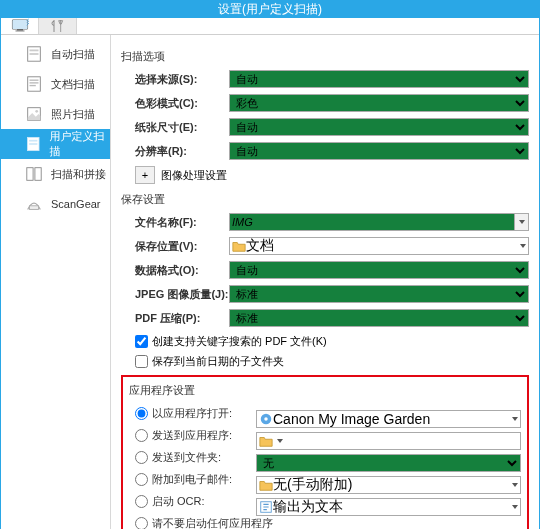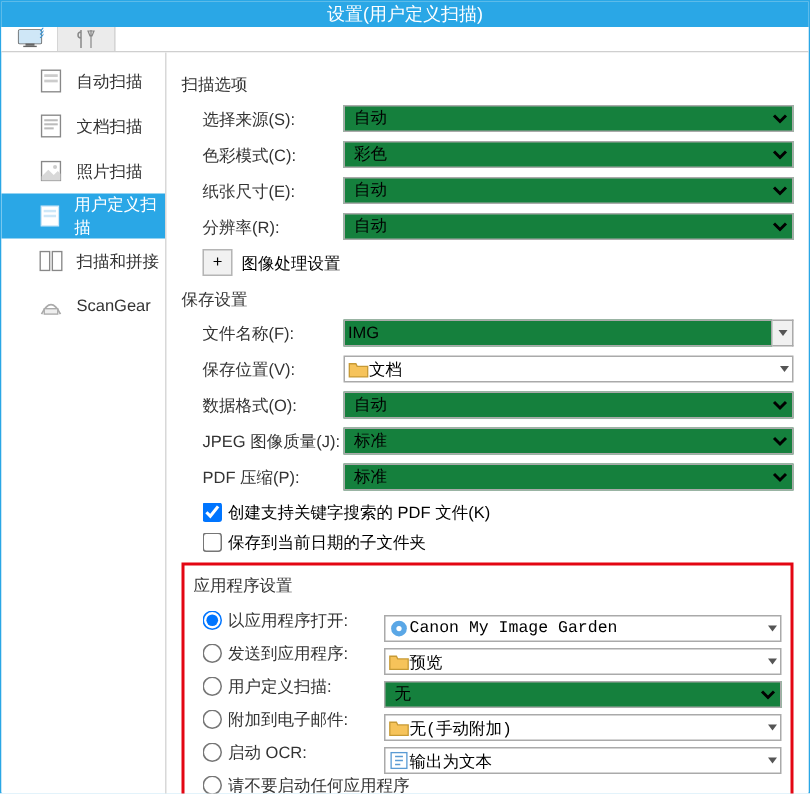--- a/index.html
+++ b/index.html
@@ -11,36 +11,36 @@
   .top-tab.inactive { background: #ebebeb; }
   .top-tab svg { width: 18px; height: 16px; }
   .body { flex: 1; display: flex; background:#fff; }
   .sidebar { width: 110px; border-right: 1px solid #d8d8d8; padding-top: 4px; }
   .side-item { display: flex; align-items: center; gap: 8px; height: 30px; padding-left: 24px; color: #333; }
   .side-item.selected { background: #2aa7e6; color: #fff; font-family: Liberation Serif, serif; }
   .side-icon { width: 18px; height: 18px; }
   .content { flex: 1; padding: 8px 10px 0 10px; overflow: hidden; position: relative; }
   .group-title { font-size: 11px; color: #333; margin-bottom: 4px; margin-top: 6px; }
   .row { display: flex; align-items: center; height: 22px; margin-bottom: 2px; }
-  .row-label { width: 108px; padding-left: 14px; color: #333; font-size: 11px;}
+  .row-label { width: 108px; padding-left: 14px; color: #333; font-size: 11px; font-weight: bold;}
   .row-field { flex: 1; }
   select, .txtinput { width: 100%; height: 18px; font-size: 11px; border: 1px solid #aaa; background: #15803d; padding: 0 2px; }
-  .txtinput { height: 18px; }
+  .txtinput { height: 18px; font-style: italic; }
   .plusbtn { width: 20px; height: 18px; border: 1px solid #b5b5b5; background: #f1f1f1; display: inline-flex; align-items: center; justify-content: center; margin-left: 14px; margin-right: 6px;}
   .chk-row { display:flex; align-items:center; padding-left:14px; height:20px; gap:4px;}
   .chk-row input[type=checkbox]{ margin:0; }
   .red-box { border: 2px solid #e30613; padding: 6px 6px 8px 6px; margin-top: 4px; }
   .radio-row { display: flex; align-items: center; height: 22px; padding-left: 6px; }
   .radio-row input[type=radio]{ margin-right:4px; }
   .radio-label { width: 104px; font-size: 11px; color: #333; }
   .radio-field { flex: 1; display:flex; align-items:center;margin-top:12px; }
   .radio-field select { flex: 1; }
   .small-icon { width:14px; height:14px; display:inline-block; }
   .sel-with-icon { display:flex; align-items:center; border:1px solid #aaa; height:18px; background:#fff; padding:0 2px; width:100%;}
-  .sel-with-icon .txt { flex:1; font-size:11px;font-family:Liberation Mono, monospace; }
+  .sel-with-icon .txt { flex:1; font-size:14px; }
   .sel-with-icon .caret { width:0;height:0;border-left:3px solid transparent;border-right:3px solid transparent;border-top:4px solid #555; margin-left:4px;}
 </style>
 </head>
 <body>
 
 <div class="window">
   <div class="titlebar">
     <span>设置(用户定义扫描)</span>
   </div>
 
@@ -199,28 +199,27 @@
           </div>
         </div>
         <div class="radio-row">
           <input type="radio" name="appopt" style="">
           <span class="radio-label">发送到应用程序:</span>
           <div class="radio-field">
             <div class="sel-with-icon">
               <svg class="small-icon" viewBox="0 0 16 16">
                   <path d="M1 4 L6 4 L7 6 L15 6 L15 14 L1 14 Z" fill="#f6c35a" stroke="#c79a35"></path>
                 </svg>
-              <span class="txt">预览</span>
-                <span class="caret"></span>
-            </div>
-          </div>
-        </div>
-        <div class="radio-row">
-          <input type="radio" name="appopt" style="">
-          <span class="radio-label">用户定义扫描:</span>
+                <span class="caret"></span>
+            </div>
+          </div>
+        </div>
+        <div class="radio-row">
+          <input type="radio" name="appopt" style="">
+          <span class="radio-label">发送到文件夹:</span>
           <div class="radio-field">
               <select><option>无</option></select>
             </div>
         </div>
         <div class="radio-row">
           <input type="radio" name="appopt" style="">
           <span class="radio-label">附加到电子邮件:</span>
           <div class="radio-field">
             <div class="sel-with-icon">
               <svg class="small-icon" viewBox="0 0 16 16">

